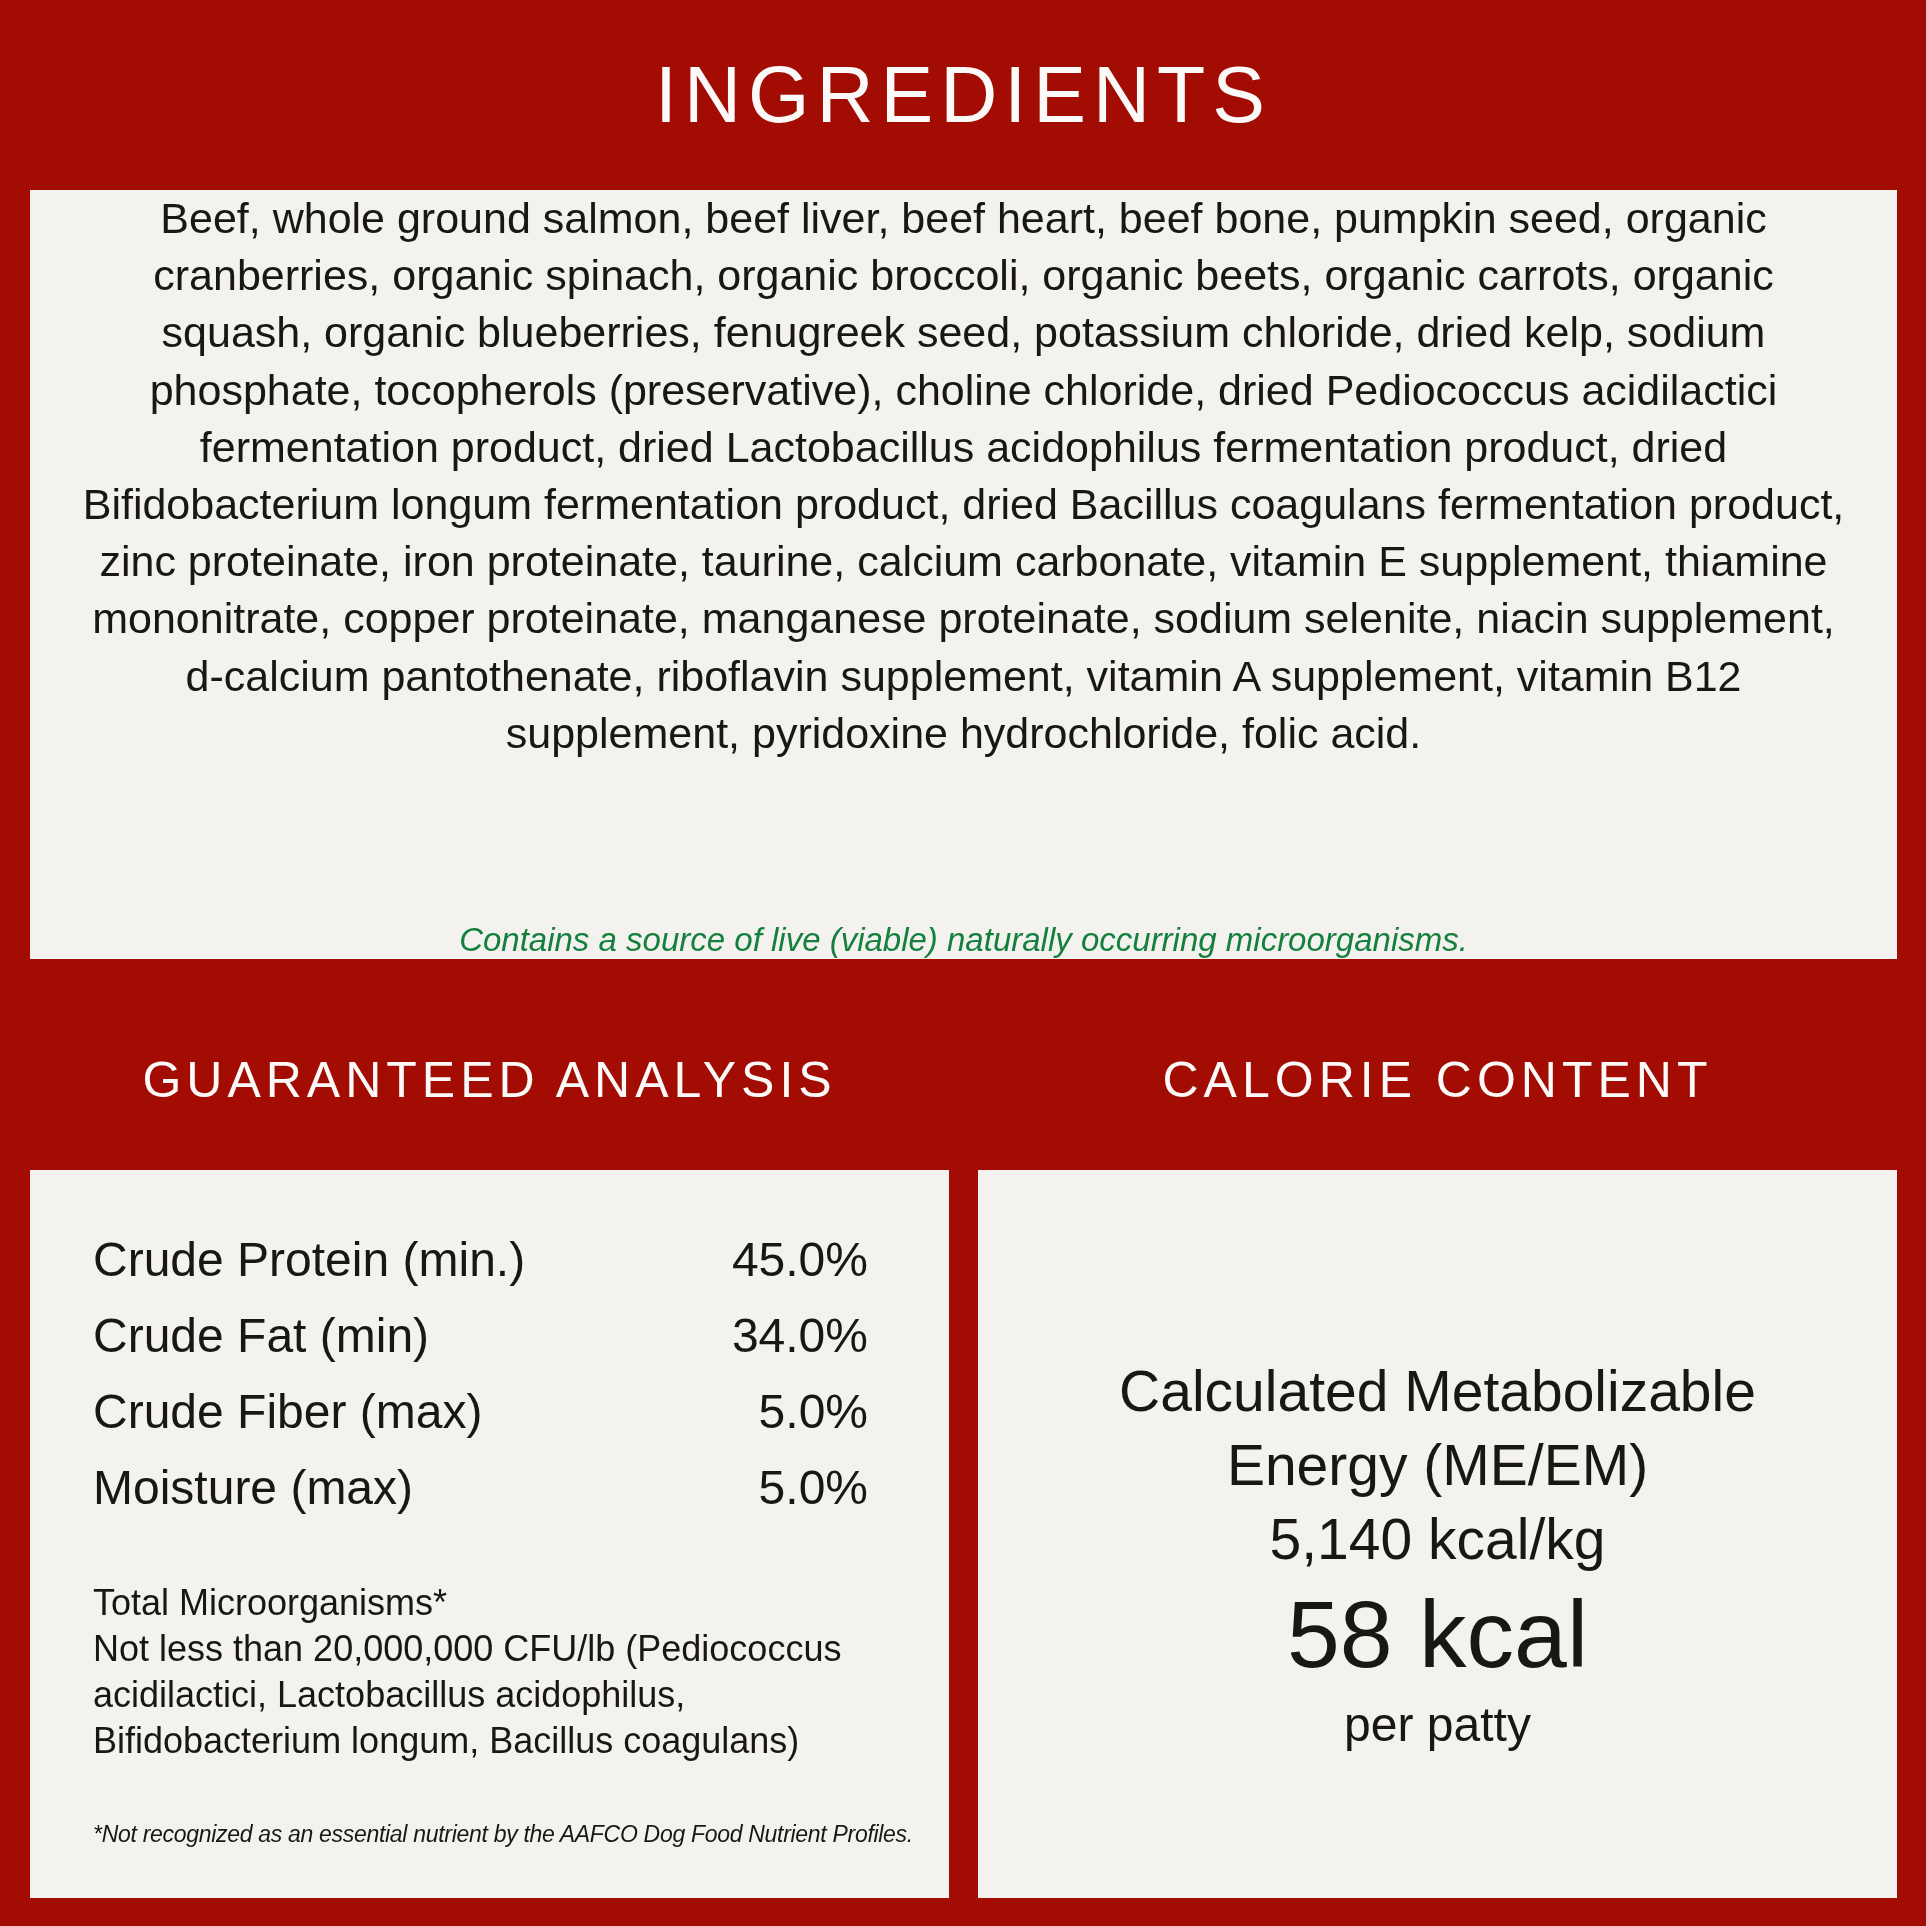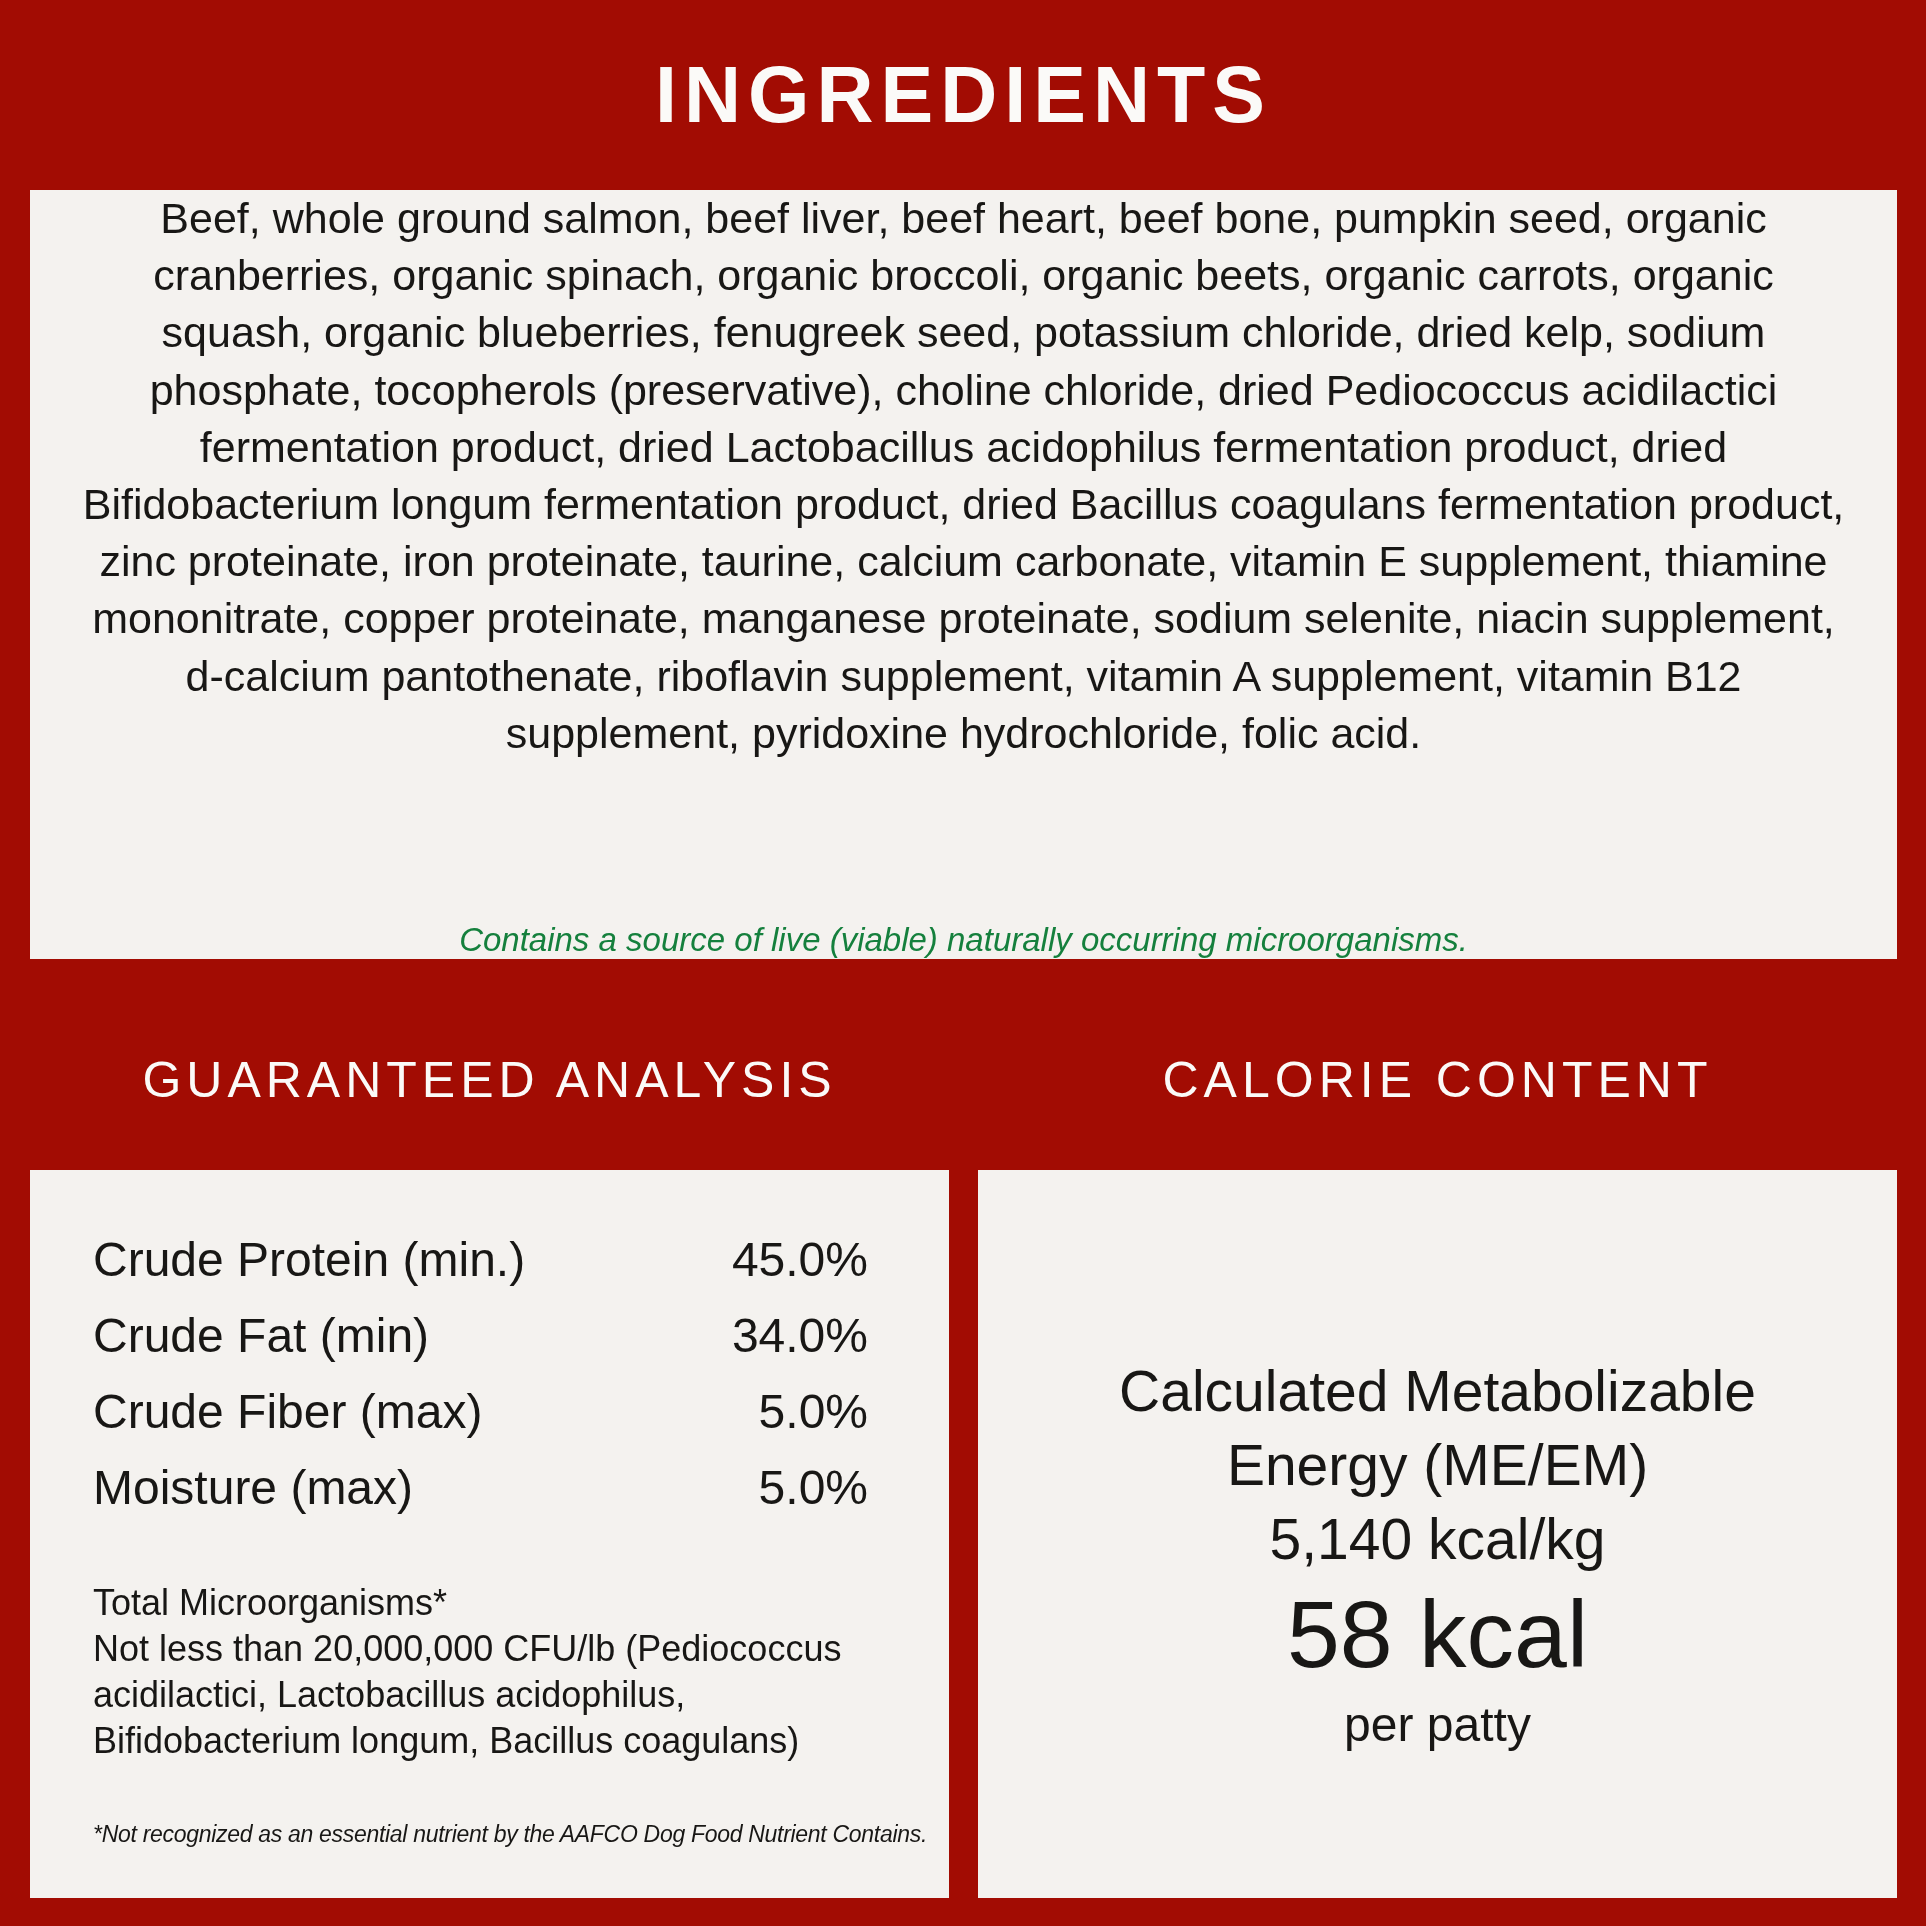--- a/index.html
+++ b/index.html
@@ -20,21 +20,21 @@
   .label-title {
     position: absolute;
     top: 0; left: 0; right: 0;
     height: 190px;
     display: flex;
     align-items: center;
     justify-content: center;
     color: #FBFAF8;
     font-size: 79px;
     letter-spacing: 7px;
-    font-weight: 700;
+    font-weight: 400;
   }
   
   .ingredients-panel {
     left: 30px; top: 190px;
     width: 1867px; height: 769px;
     display: flex;
     flex-direction: column;
     align-items: center;
     justify-content: space-between;
   }
@@ -164,21 +164,21 @@
         <span class="lbl">Moisture (max)</span>
         <span class="val">5.0%</span>
       </div>
     </div>
 
     <div class="micro-block">
       <div>Total Microorganisms*</div>
       <div>Not less than 20,000,000 CFU/lb (Pediococcus acidilactici, Lactobacillus acidophilus, Bifidobacterium longum, Bacillus coagulans)</div>
     </div>
 
-    <div class="ga-footnote">*Not recognized as an essential nutrient by the AAFCO Dog Food Nutrient Contains.</div>
+    <div class="ga-footnote">*Not recognized as an essential nutrient by the AAFCO Dog Food Nutrient Profiles.</div>
   </div>
 
   <div class="panel cc-panel">
     <div class="me-block">
       <span class="wrap">Calculated Metabolizable Energy (ME/EM)</span>
       <div>5,140 kcal/kg</div>
     </div>
     <div class="kcal-value">58 kcal</div>
     <div class="kcal-unit">per patty</div>
   </div>

